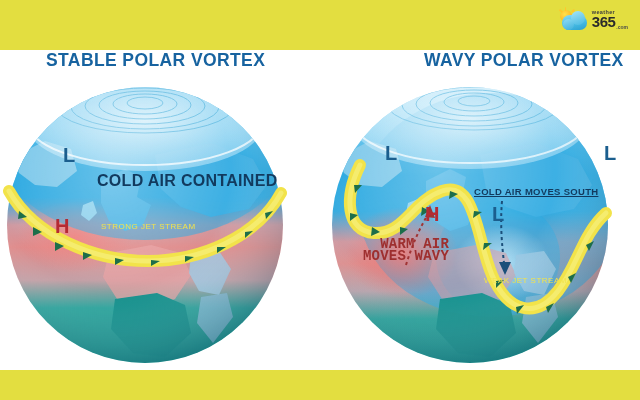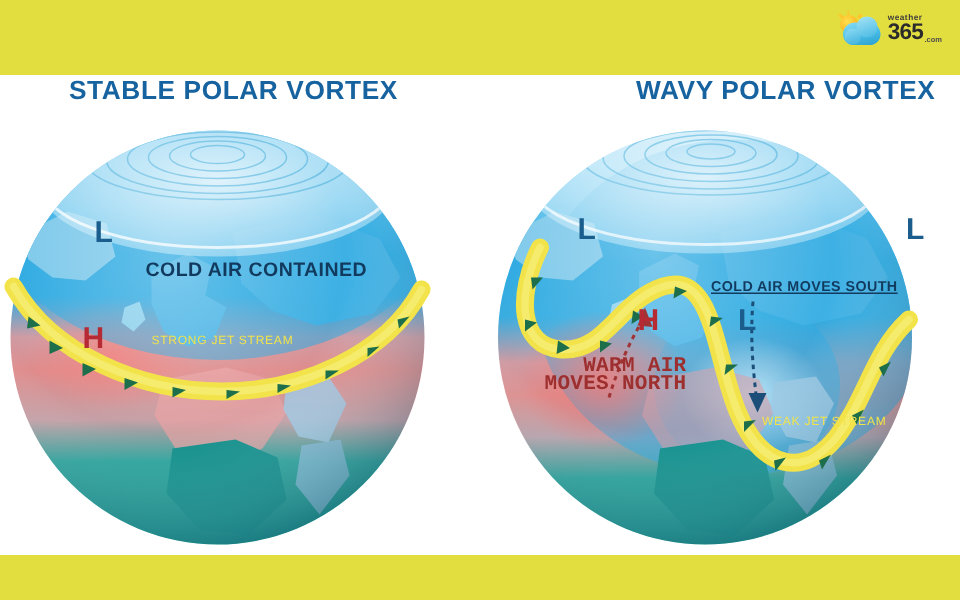--- a/index.html
+++ b/index.html
@@ -42,21 +42,21 @@
   
   .globe{position:absolute;top:85px;width:280px;height:280px;}
   .globe-left{left:5px;}
   .globe-right{left:330px;}
   .globe svg{display:block;width:280px;height:280px;overflow:visible;}
 
   
   .ov{position:absolute;white-space:nowrap;pointer-events:none;}
   .lbl-L{font-size:20px;font-weight:800;color:#1b5e8e;}
   .lbl-H{font-size:20px;font-weight:800;color:#b52a33;}
-  .lbl-cold{font-size:13px;font-weight:600;color:#123a5e;letter-spacing:.3px;}
+  .lbl-cold{font-size:16px;font-weight:600;color:#123a5e;letter-spacing:.3px;}
   .lbl-cold-sm{font-size:9.5px;font-weight:600;color:#123a5e;letter-spacing:.3px;}
   .lbl-jet{font-size:8px;font-weight:400;color:#f2e34a;letter-spacing:.5px;}
   .lbl-warm{font-size:14px;font-weight:600;color:#9e2f2f;letter-spacing:.2px;line-height:12px;
     text-align:right;font-family:Liberation Mono, monospace;}
 </style>
 </head>
 <body>
 
 <div class="stage">
 
@@ -294,21 +294,21 @@
   <div class="ov lbl-L" style="left:63px;top:144px;">L</div>
   <div class="ov lbl-H" style="left:55px;top:215px;">H</div>
   <div class="ov lbl-cold" style="left:97px;top:172px;">COLD AIR CONTAINED</div>
   <div class="ov lbl-jet" style="left:101px;top:222px;">STRONG JET STREAM</div>
 
   <div class="ov lbl-L" style="left:385px;top:142px;">L</div>
   <div class="ov lbl-L" style="left:604px;top:142px;">L</div>
   <div class="ov lbl-L" style="left:492px;top:203px;">L</div>
   <div class="ov lbl-H" style="left:425px;top:203px;">H</div>
   <div class="ov lbl-cold-sm" style="left:474px;top:186px;text-decoration:underline;">COLD AIR MOVES SOUTH</div>
-  <div class="ov lbl-jet" style="left:508px;top:276px;">WEAK JET STREAM</div>
+  <div class="ov lbl-jet" style="left:484px;top:276px;">WEAK JET STREAM</div>
 
   <div class="ov lbl-warm" style="left:363px;top:238px;">
     <div>WARM AIR</div>
-    <div>MOVES NORTH</div>
+    <div>MOVES WAVY</div>
   </div>
 
   <div class="band band-bottom"></div>
 </div>
 
 </body></html>

